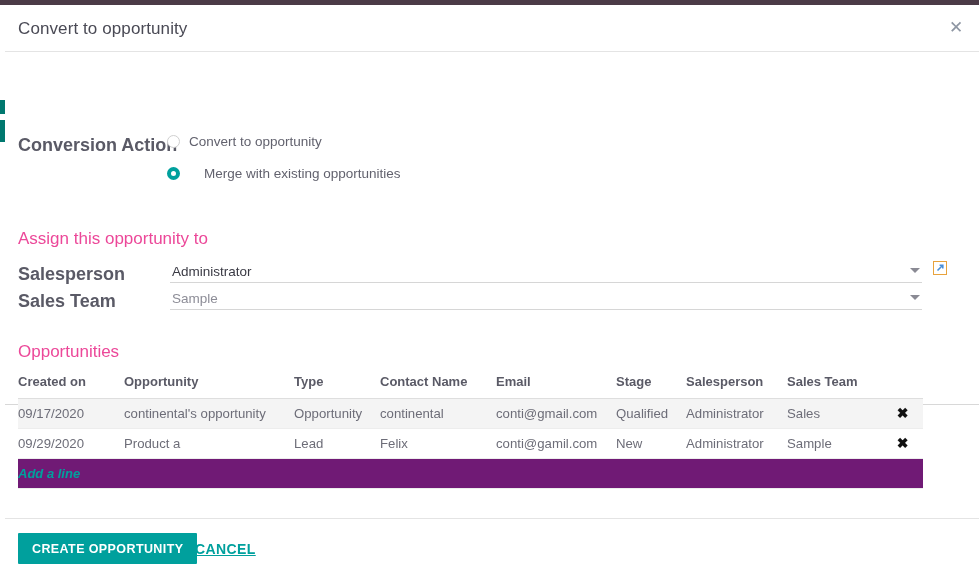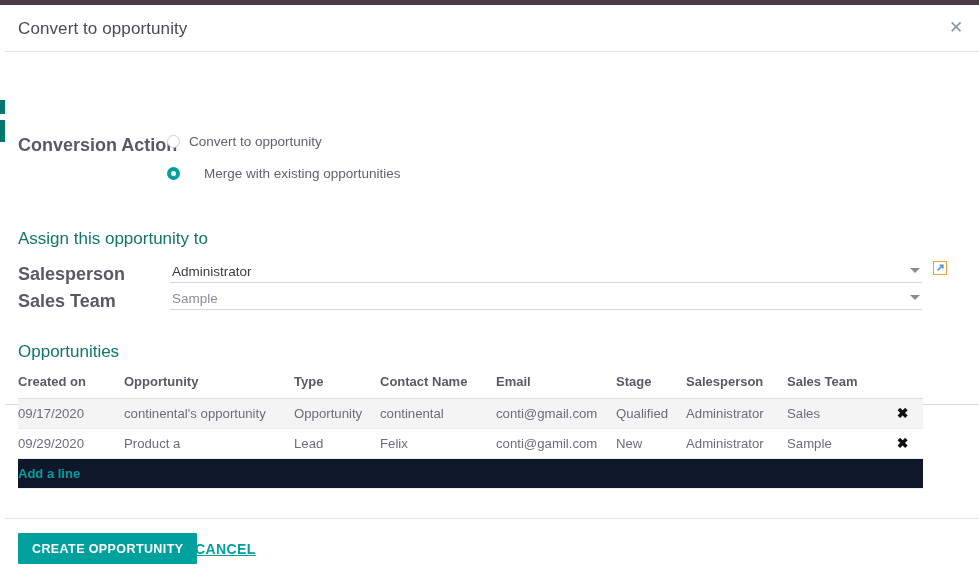--- a/index.html
+++ b/index.html
@@ -108,21 +108,21 @@
   }
   .radio-label {
     font-size: 13.5px;
     color: #62626e;
   }
 
   
   .section-heading {
     position: absolute;
     font-size: 17px;
-    color: #0f766e;
+    color: #ec4899;
     font-weight: 400;
   }
   #heading-assign { left: 13px; top: 177px; }
   #heading-opportunities { left: 13px; top: 290px; }
 
   
   #lbl-salesperson { left: 13px; top: 212px; }
   #lbl-sales-team  { left: 13px; top: 239px; }
 
   .input-wrap {
@@ -198,23 +198,24 @@
   .del-x {
     color: #111;
     font-size: 14px;
     font-weight: bold;
     cursor: pointer;
     line-height: 1;
     display: inline-block;
   }
 
   .addline-row td {
-    background: #0f172a;
+    background: #701a75;
     border-bottom: none;
     padding: 7px 0;
+    font-style: italic;
   }
   .add-line-link {
     color: #00a09d;
     font-size: 13px;
     font-weight: bold;
     text-decoration: none;
     cursor: pointer;
   }
 
   

